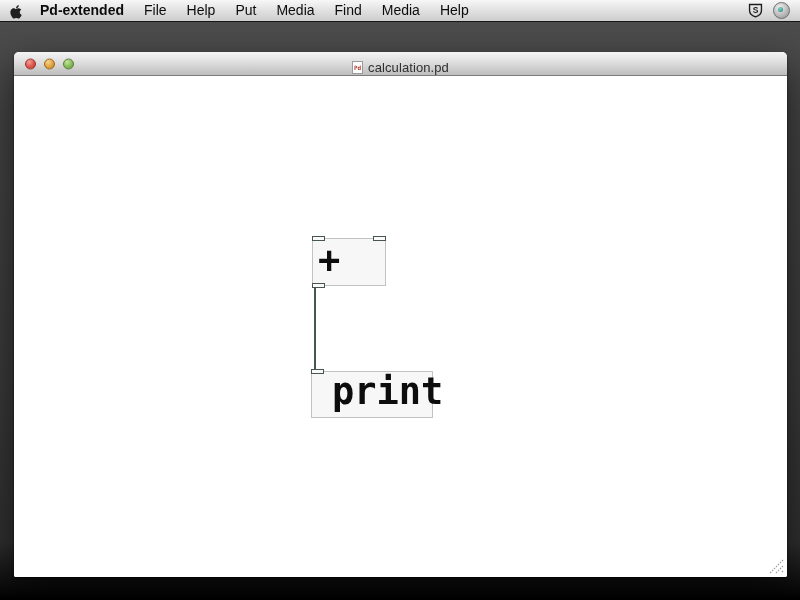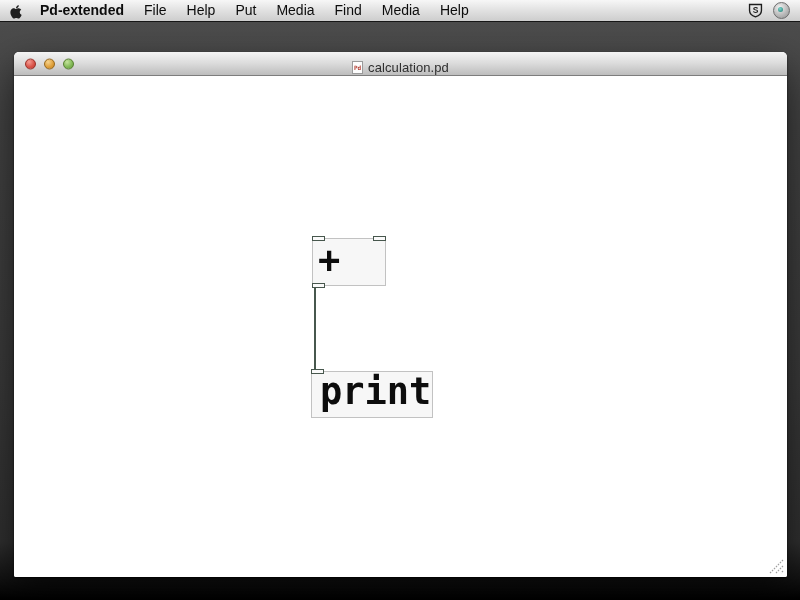--- a/index.html
+++ b/index.html
@@ -49,21 +49,21 @@
 
   
   .canvas{position:absolute;left:0;top:24px;right:0;bottom:0;background:#ffffff;
     border-radius:0 0 2px 2px;overflow:hidden;}
 
   .cord{position:absolute;left:300px;top:209px;width:2px;height:86px;background:#47574d;}
 
   .pd-object{position:absolute;box-sizing:border-box;background:#f7f7f7;border:1px solid #c2c2c2;
     font-family:"DejaVu Sans Mono",monospace;font-weight:bold;color:#0d0d0d;}
   .obj-plus{left:298px;top:162px;width:74px;height:48px;font-size:37px;line-height:44px;padding-left:5px;}
-  .obj-print{left:297px;top:295px;width:122px;height:47px;font-size:37px;line-height:40px;padding-left:8px;}
+  .obj-print{left:297px;top:295px;width:122px;height:47px;font-size:37px;line-height:40px;padding-left:20px;}
   .obj-label{display:inline-block;}
 
   .nub{position:absolute;width:13px;height:5px;box-sizing:border-box;border:1.5px solid #47574d;background:#fafafa;}
   .nub.in-l{left:-1px;top:-3px;}
   .nub.in-r{right:-1px;top:-3px;}
   .nub.out-l{left:-1px;bottom:-3px;}
 
   .grip{position:absolute;right:3px;bottom:3px;width:17px;height:17px;cursor:nwse-resize;}
 </style>
 </head>

